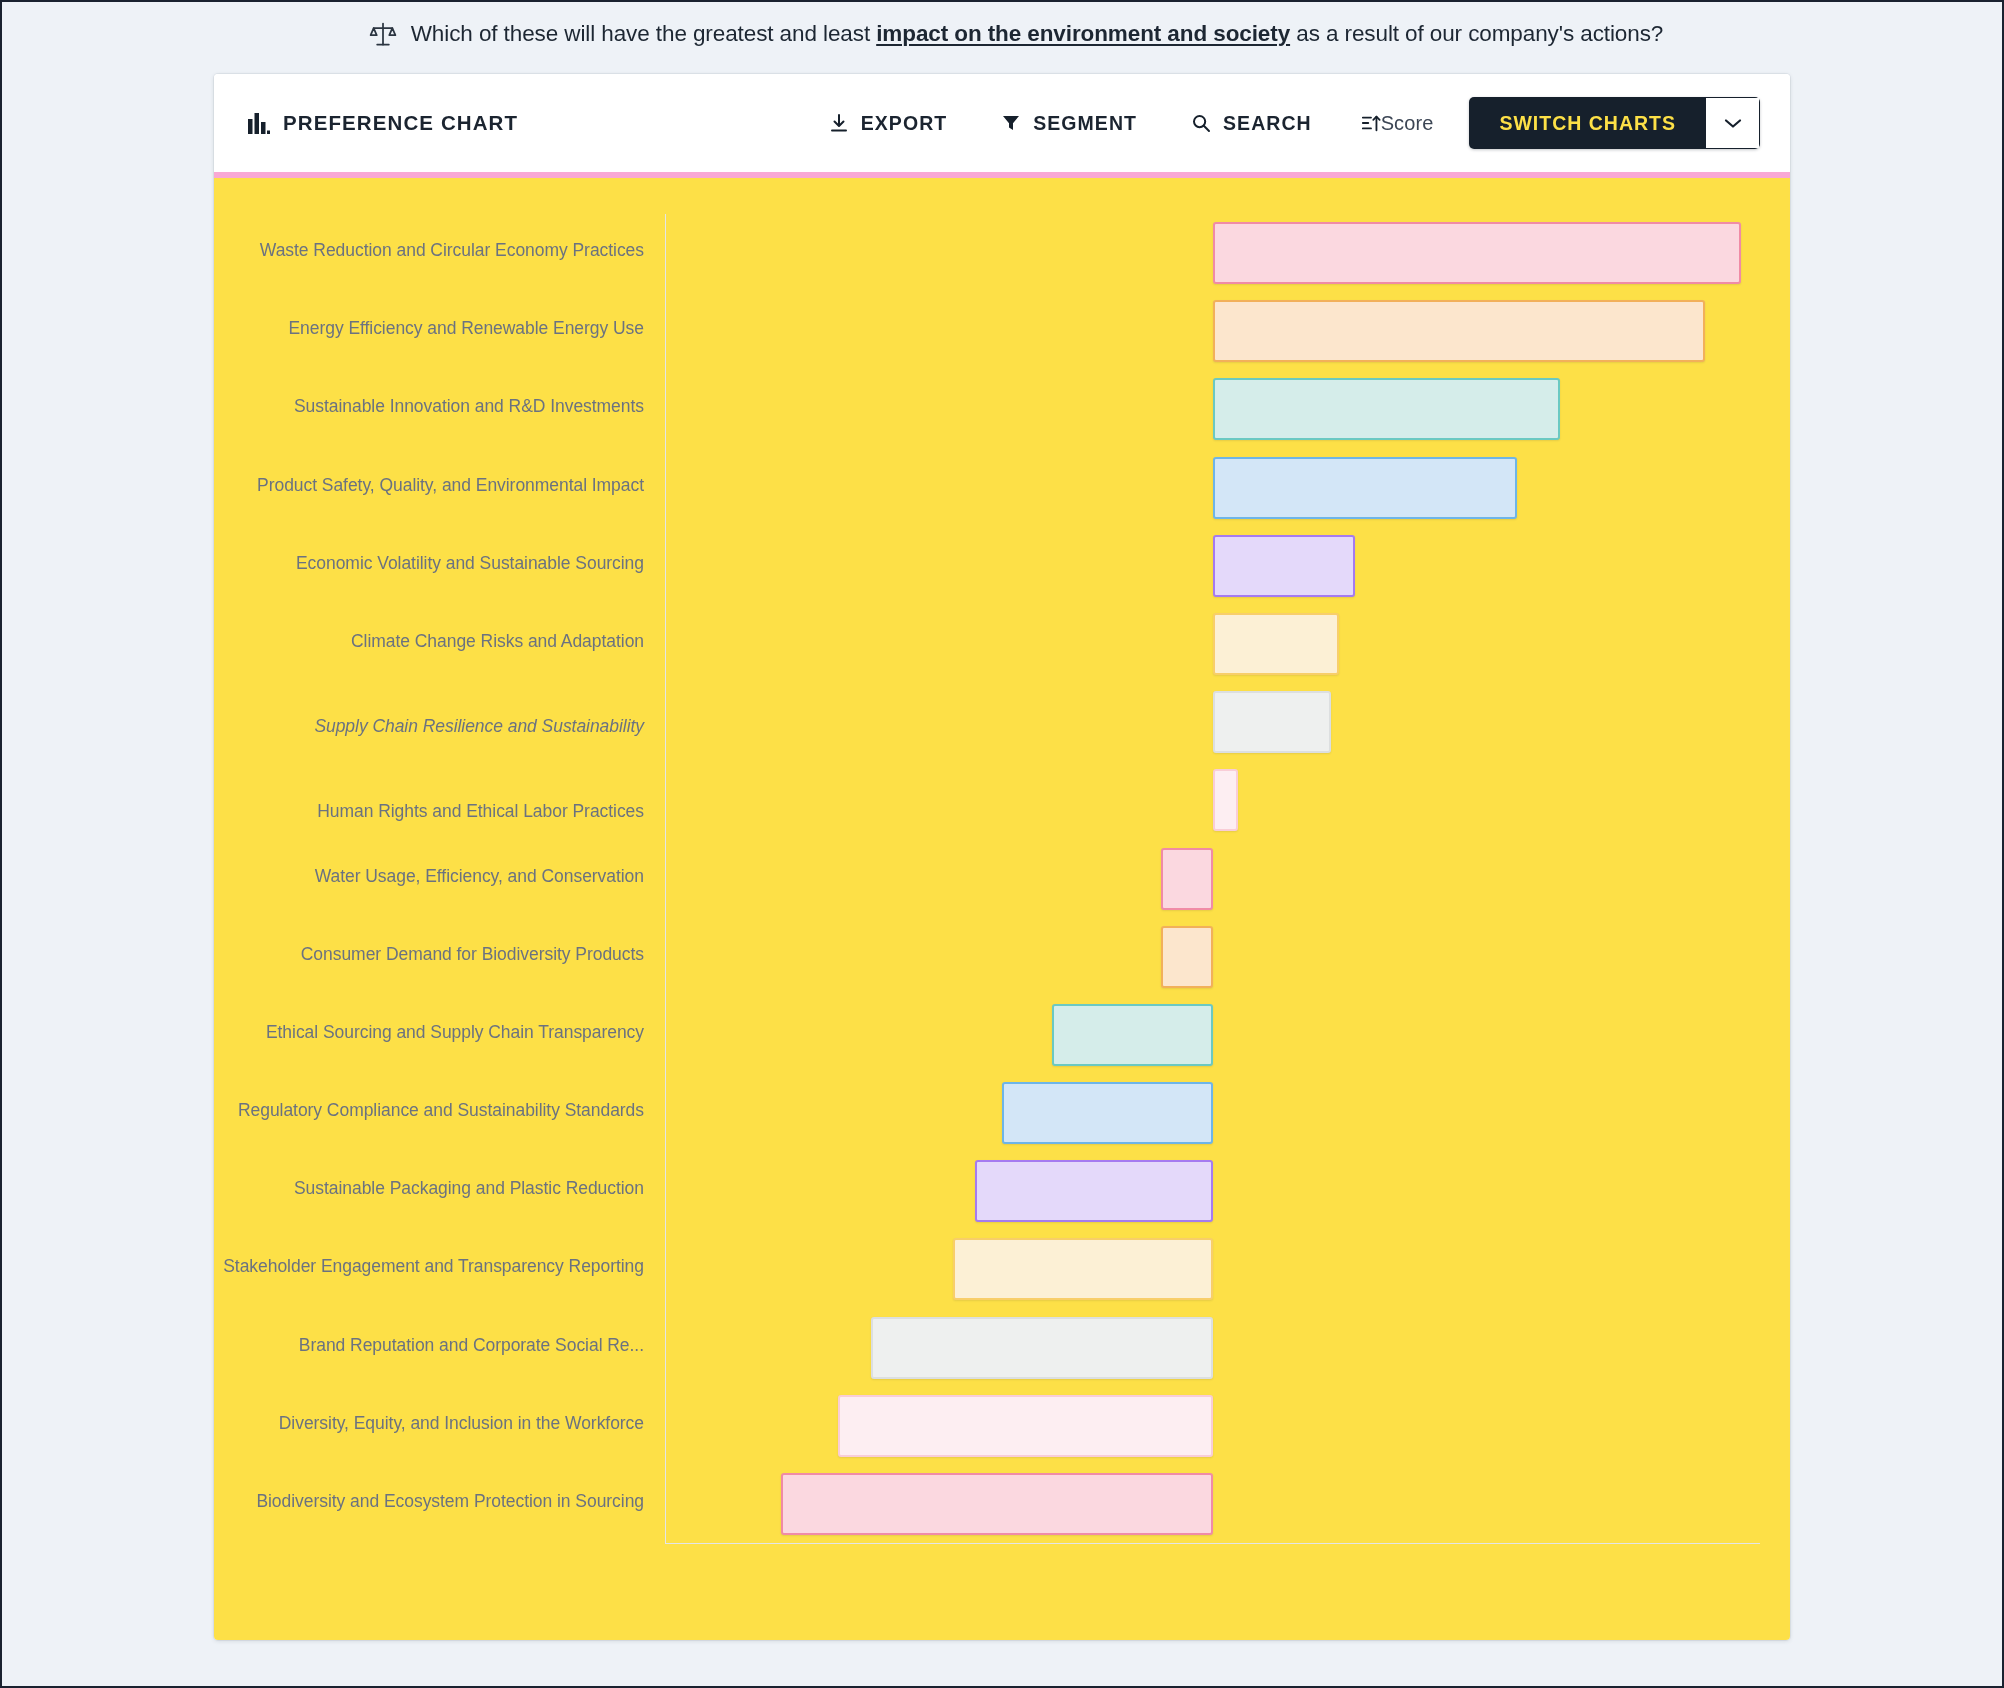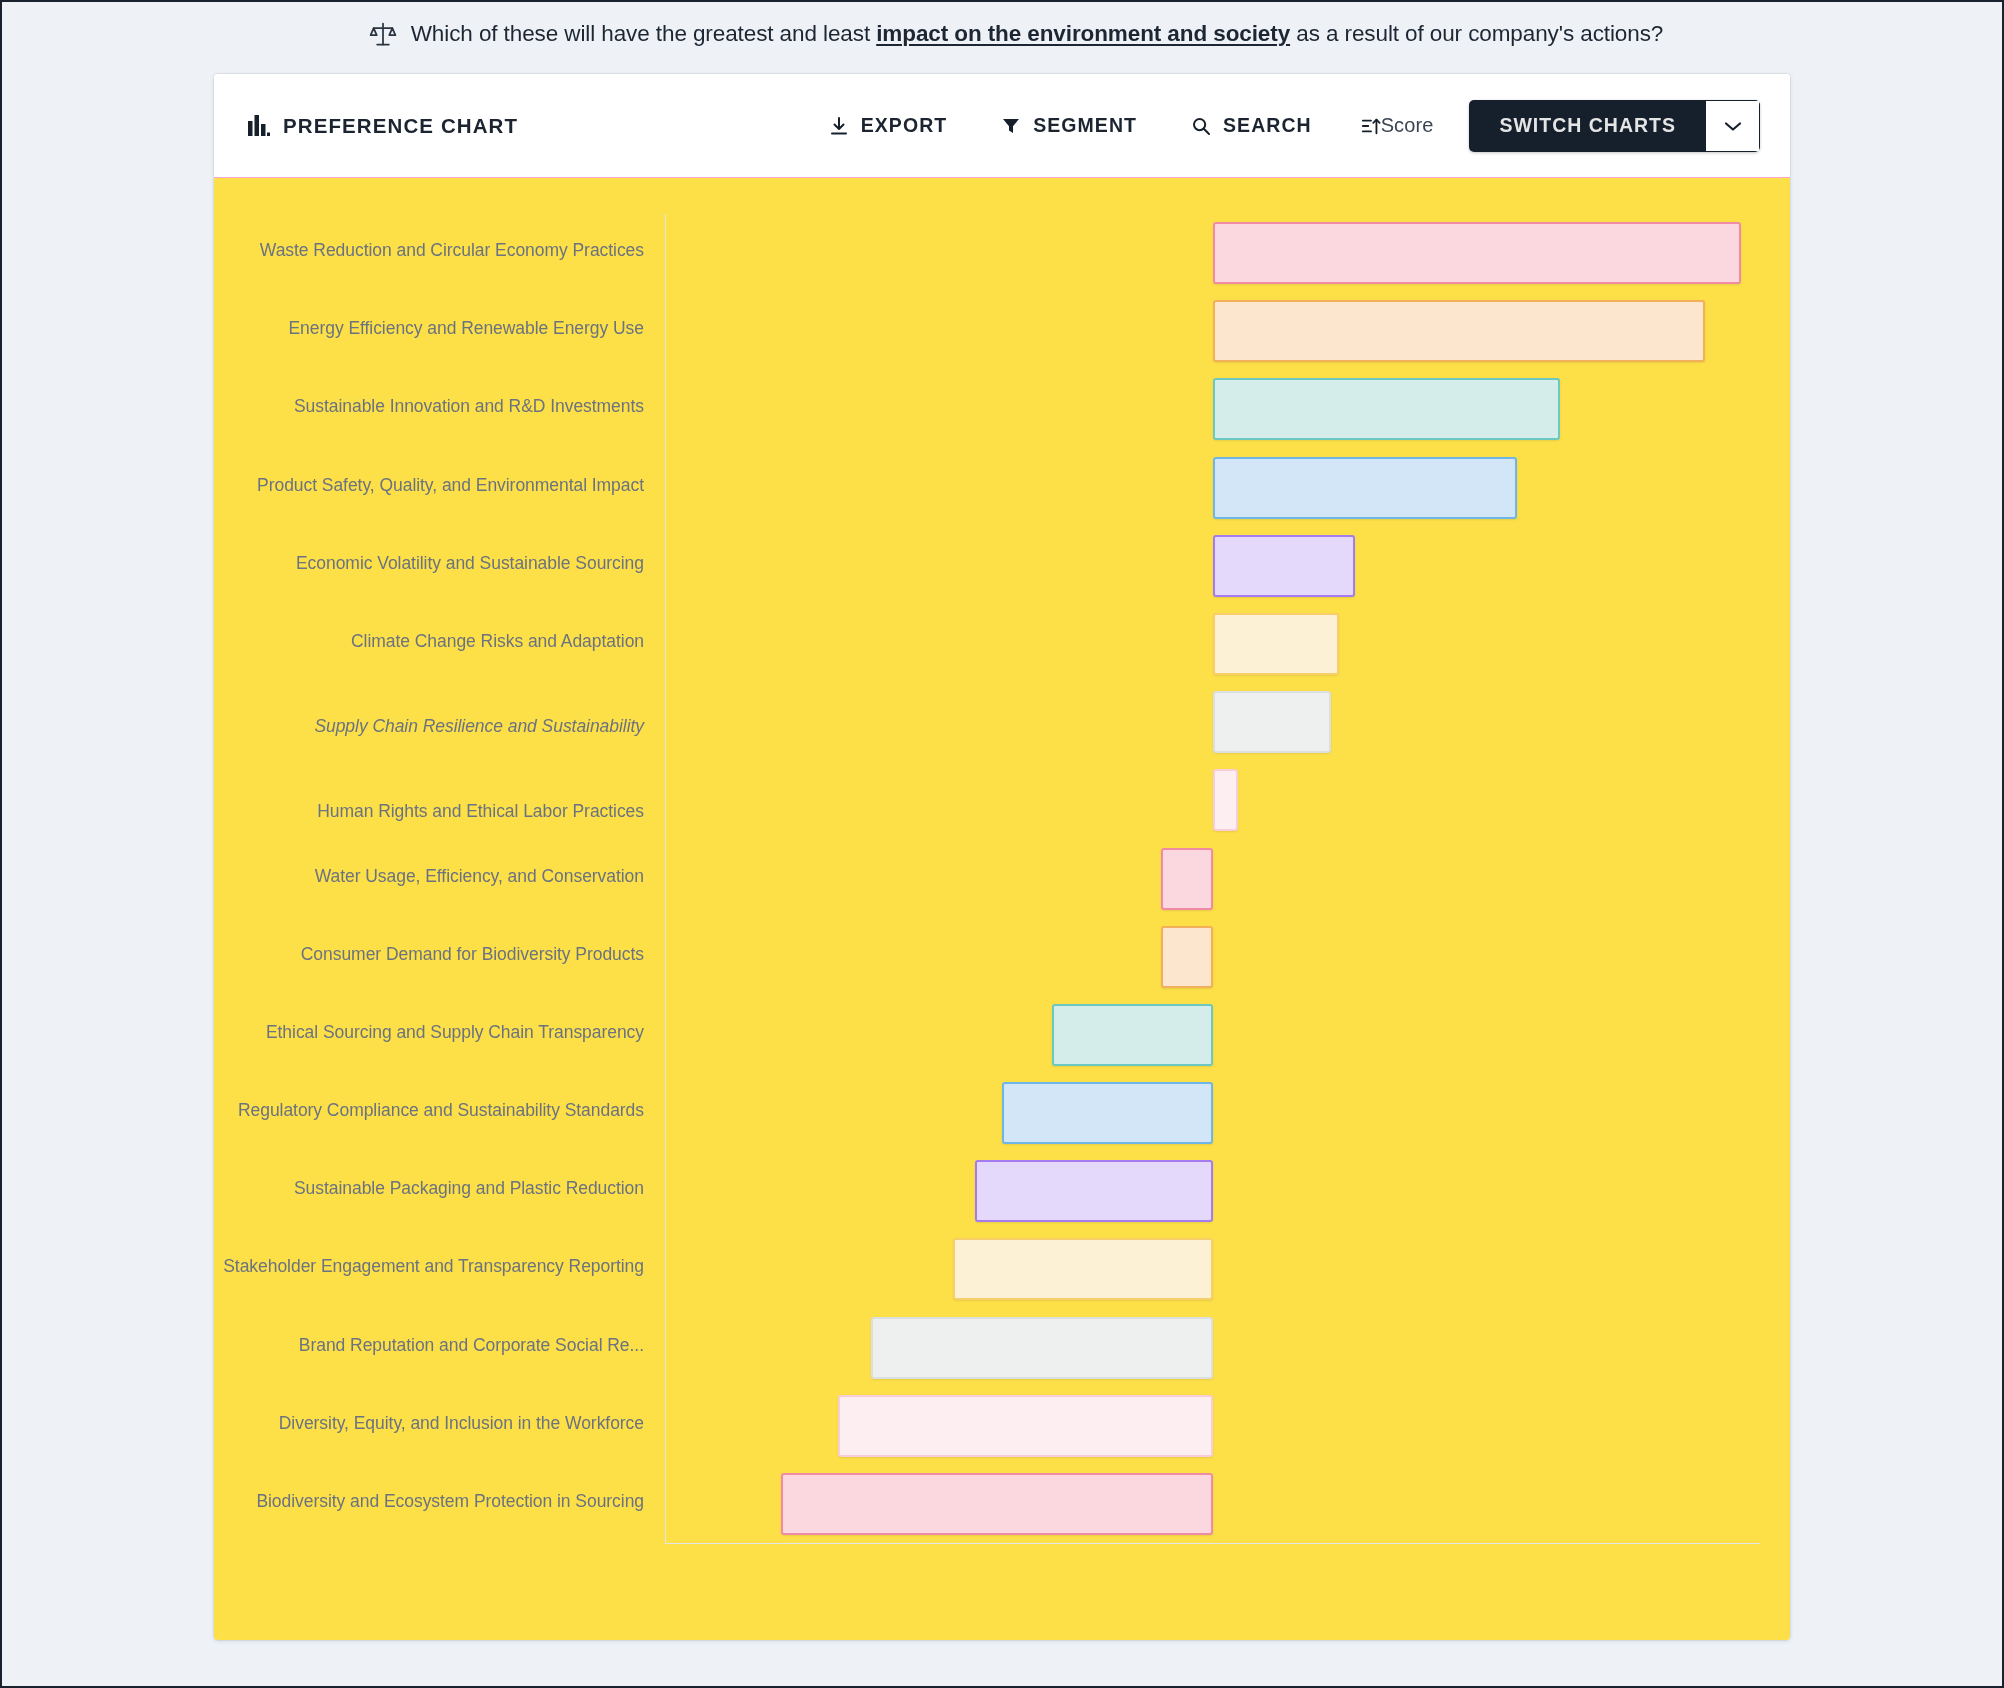--- a/index.html
+++ b/index.html
@@ -34,21 +34,21 @@
     background: #ffffff;
     border-radius: 4px;
     box-shadow: 0 1px 4px rgba(25,35,55,.13), 0 0 0 1px rgba(25,35,55,.05);
     overflow: hidden;
   }
 
   
   .toolbar {
     height: 104px; display: flex; align-items: center;
     padding: 0 30px 0 34px;
-    border-bottom: 1px solid #f9a8d4;
+    border-bottom: 6px solid #f9a8d4;
     background: #fff;
   }
   .brand { display: flex; align-items: center; gap: 13px; }
   .brand-label {
     font-size: 20.5px; font-weight: 700; letter-spacing: 1.1px; color: #1b2430;
   }
   .bars-icon { width: 22px; height: 21px; display:block; }
   .toolbar-spacer { flex: 1 1 auto; }
   .tool-actions { display: flex; align-items: center; gap: 0; }
   .tool-btn {
@@ -61,21 +61,21 @@
   }
   .tool-icon { width: 20px; height: 20px; display: block; }
   .sort-btn { display:flex; align-items:center; padding: 10px 12px 10px 22px; background:none; border:0; cursor:pointer; font-family: inherit;}
   .sort-btn .score { font-size: 20px; color: #3b4554; letter-spacing: .1px;}
   .switch-wrap {
     display: flex; align-items: stretch; margin-left: 24px;
     border-radius: 5px; overflow: hidden;
     box-shadow: 0 1px 3px rgba(20,28,40,.25);
   }
   .switch-main {
-    background: #16202c; color: #e5e5e5; border: 0; cursor: pointer;
+    background: #16202c; color: #fde047; border: 0; cursor: pointer;
     font-family: inherit; font-size: 19.5px; font-weight: 700; letter-spacing: 1.0px;
     padding: 0 30px; height: 52px;
   }
   .switch-caret {
     width: 54px; height: 52px; background: #fff; border: 1px solid #16202c;
     border-left: 0; display: flex; align-items: center; justify-content: center;
     cursor: pointer;
   }
 
   

